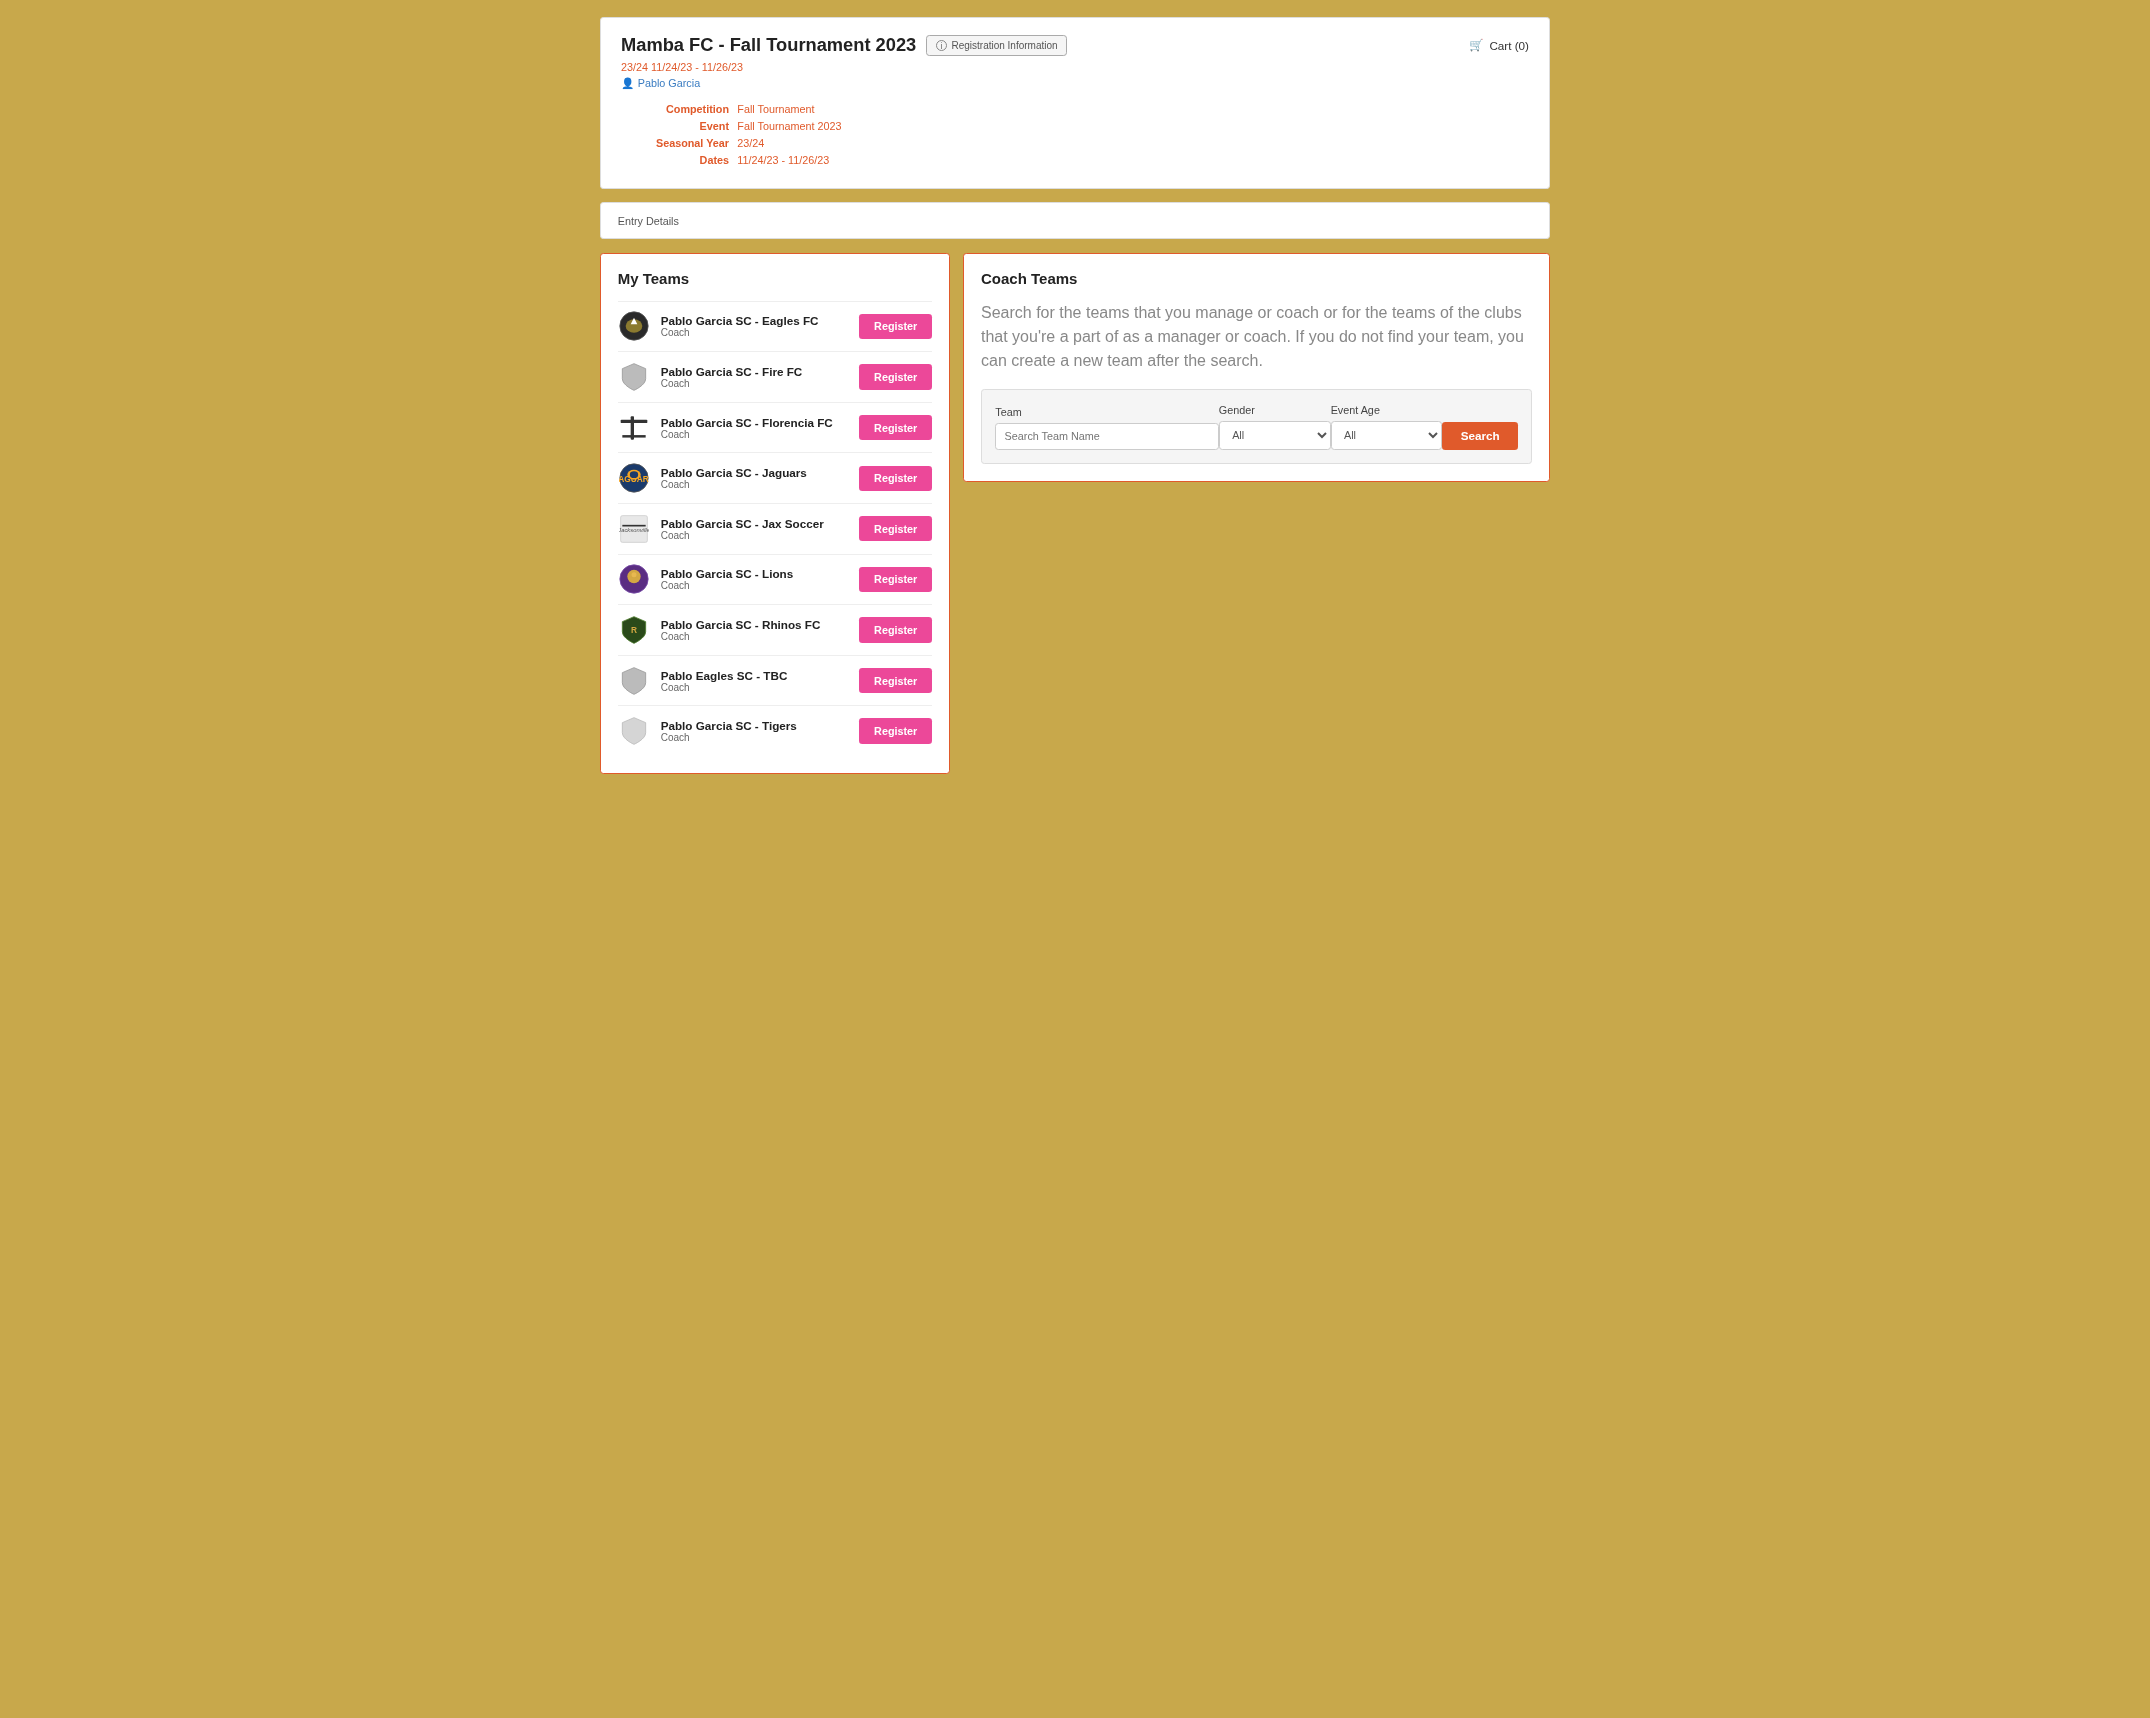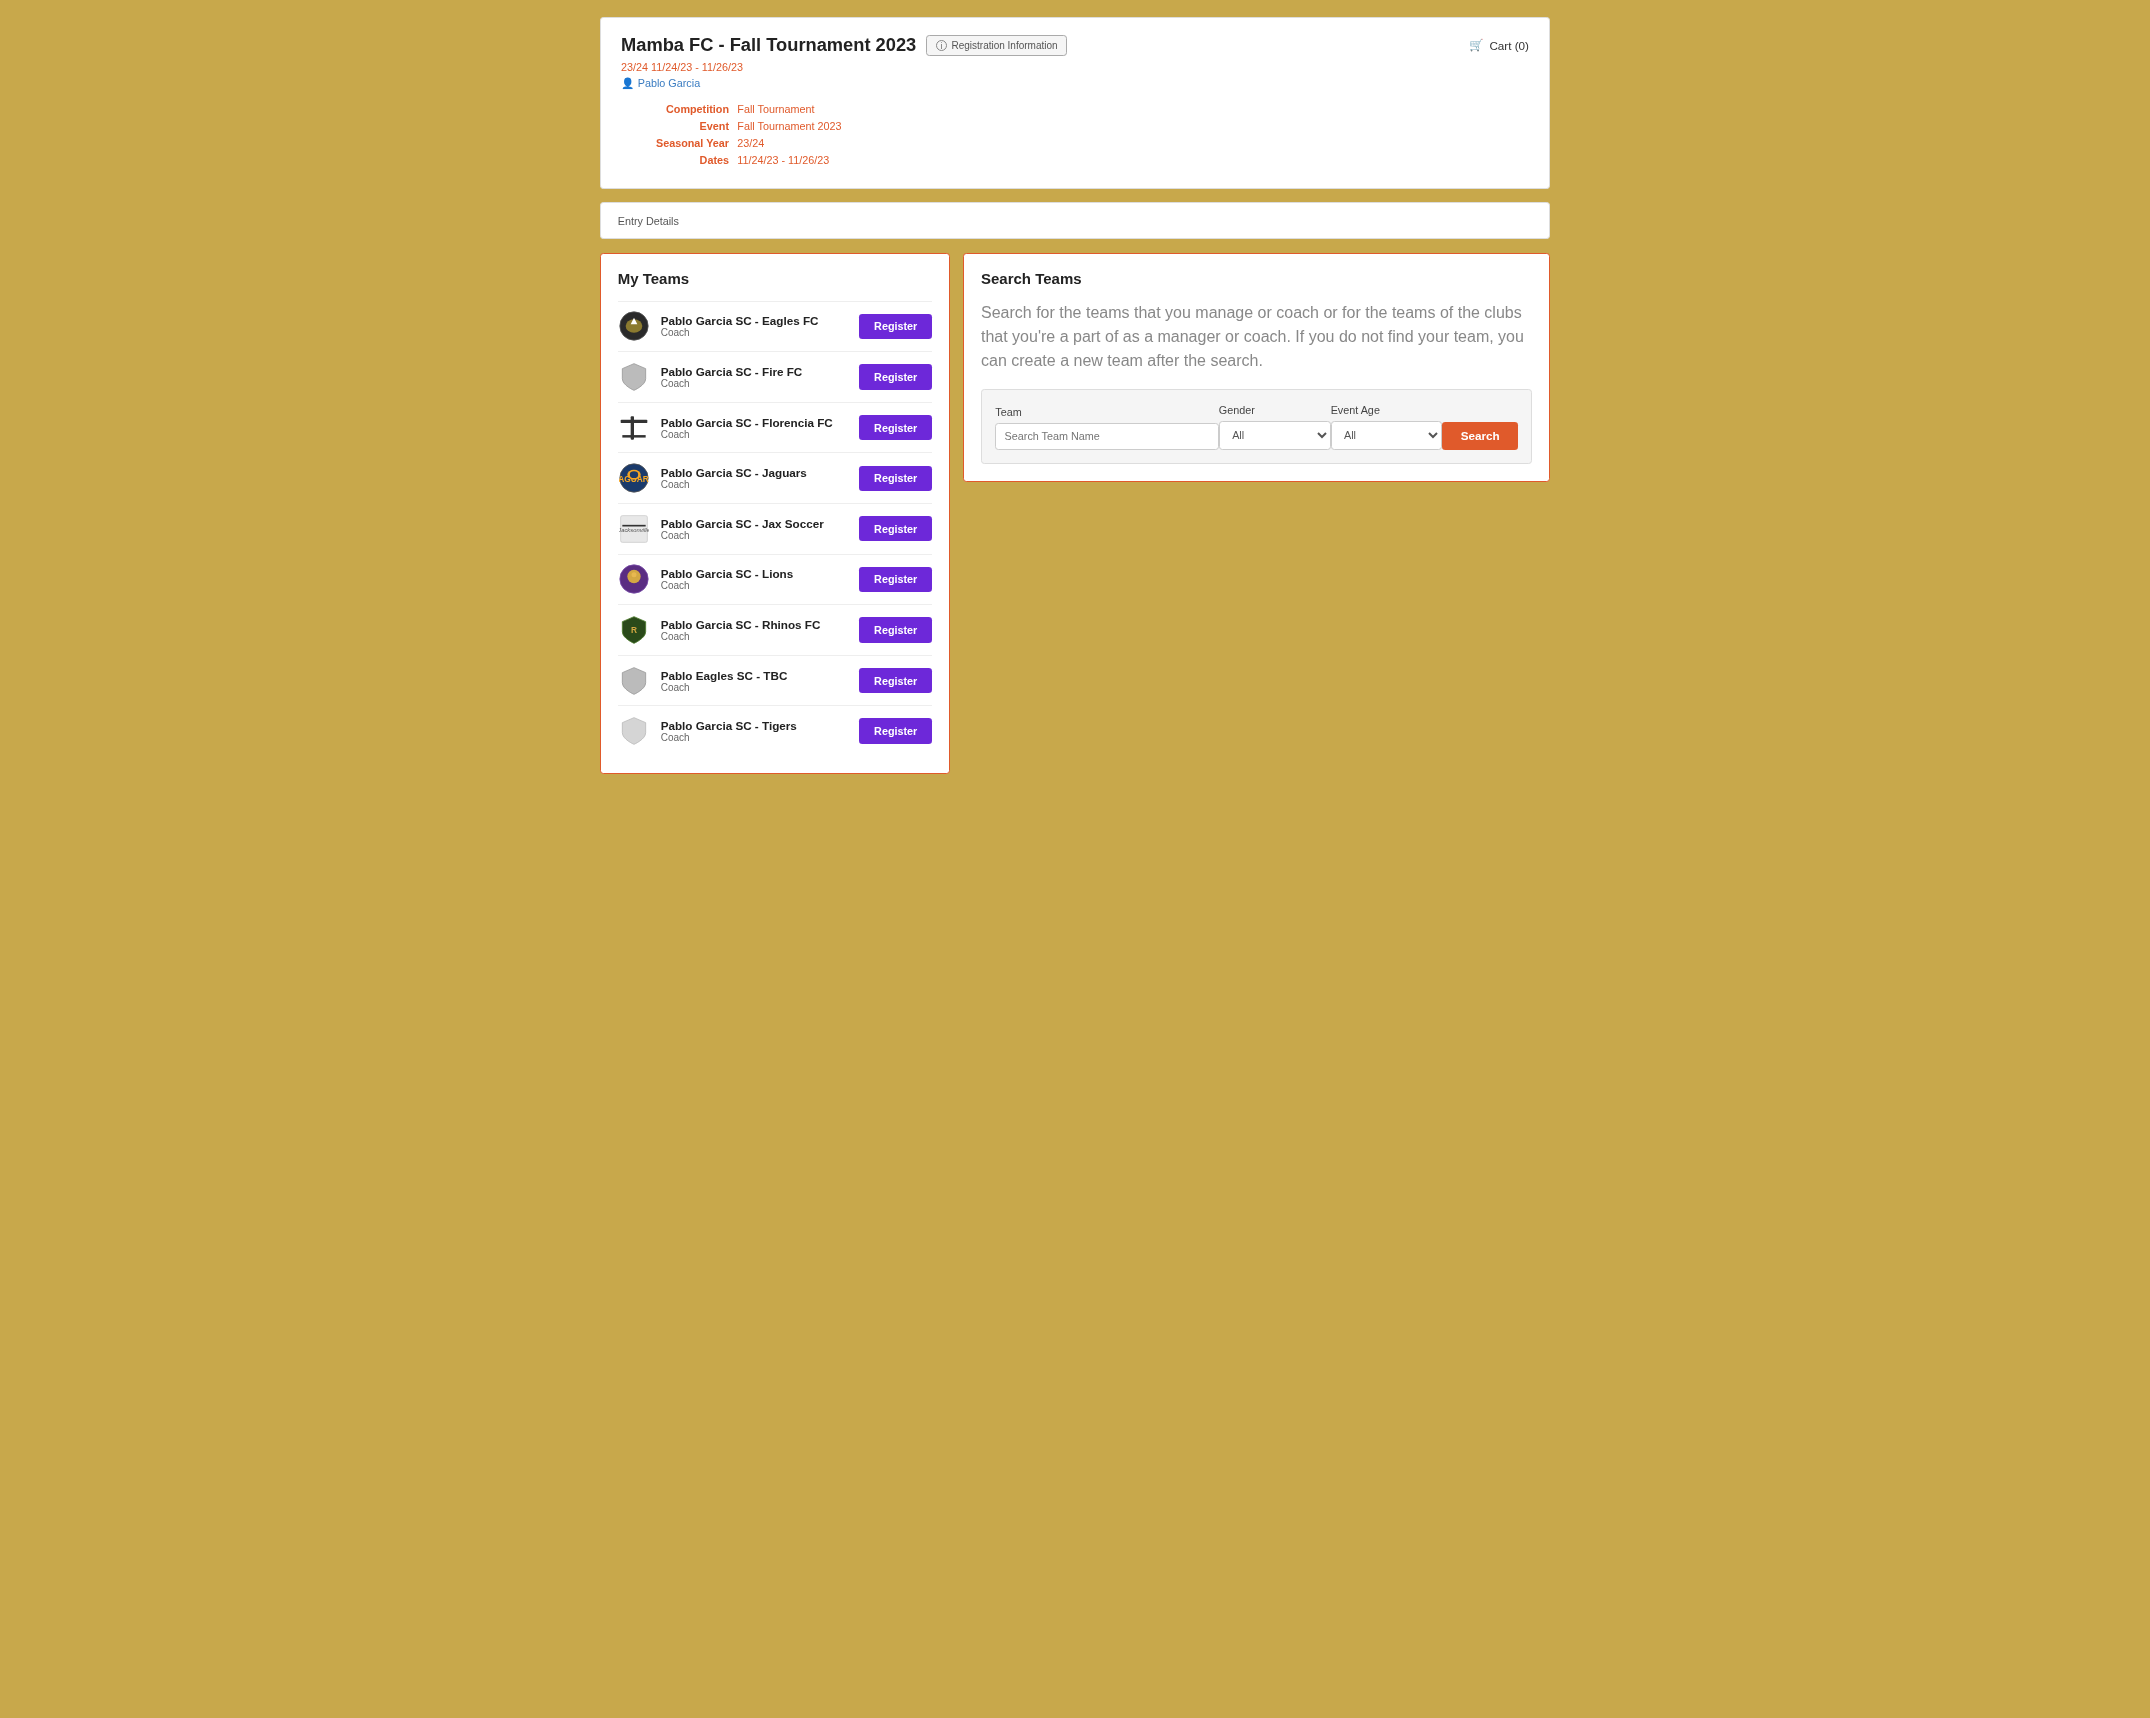--- a/index.html
+++ b/index.html
@@ -147,21 +147,21 @@
     .team-name {
       font-size: 11.7px;
       font-weight: bold;
       color: #222;
     }
     .team-role {
       font-size: 10px;
       color: #666;
     }
     .register-btn {
-      background: #6d28d9;
+      background: #ec4899;
       color: #fff;
       border: none;
       border-radius: 3.3px;
       padding: 6.7px 15px;
       font-size: 10.8px;
       font-weight: bold;
       cursor: pointer;
       flex-shrink: 0;
     }
     
@@ -423,21 +423,21 @@
             <div class="team-name">Pablo Garcia SC - Tigers</div>
             <div class="team-role">Coach</div>
           </div>
           <button class="register-btn">Register</button>
         </li>
 
       </ul>
     </div>
 
     <div class="search-teams-card">
-      <div class="card-title">Search Teams</div>
+      <div class="card-title">Coach Teams</div>
       <p class="search-description">Search for the teams that you manage or coach or for the teams of the clubs that you're a part of as a manager or coach. If you do not find your team, you can create a new team after the search.</p>
       <div class="search-form">
         <div class="form-row">
           <div class="form-group team-field">
             <label>Team</label>
             <input class="form-control" type="text" placeholder="Search Team Name" style="">
           </div>
           <div class="form-group gender-field">
             <label>Gender</label>
             <select class="form-control">

